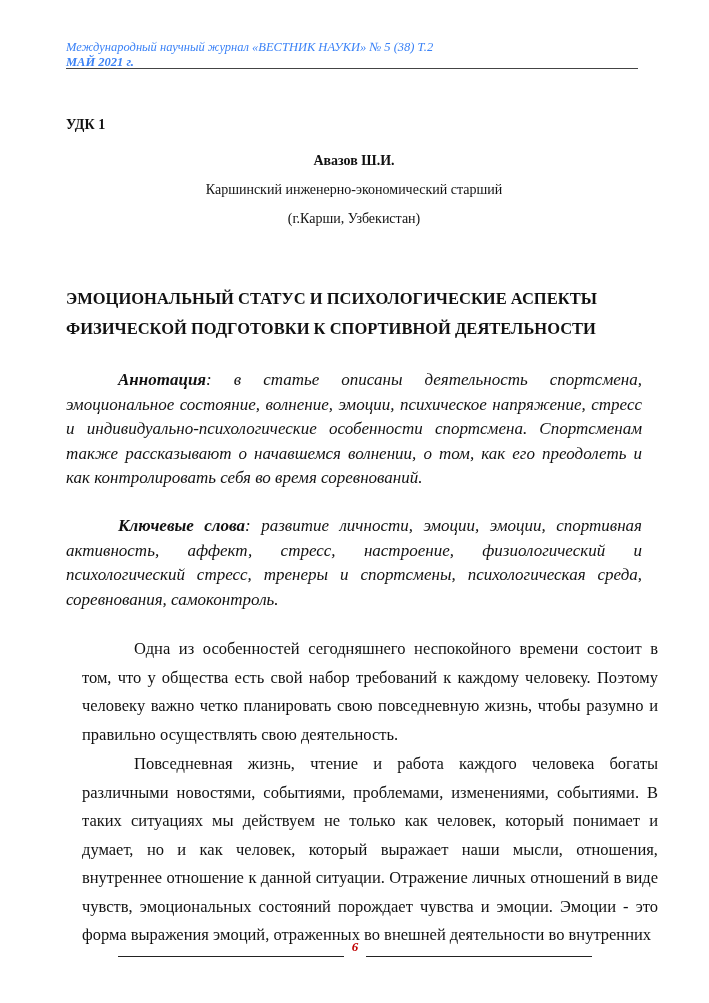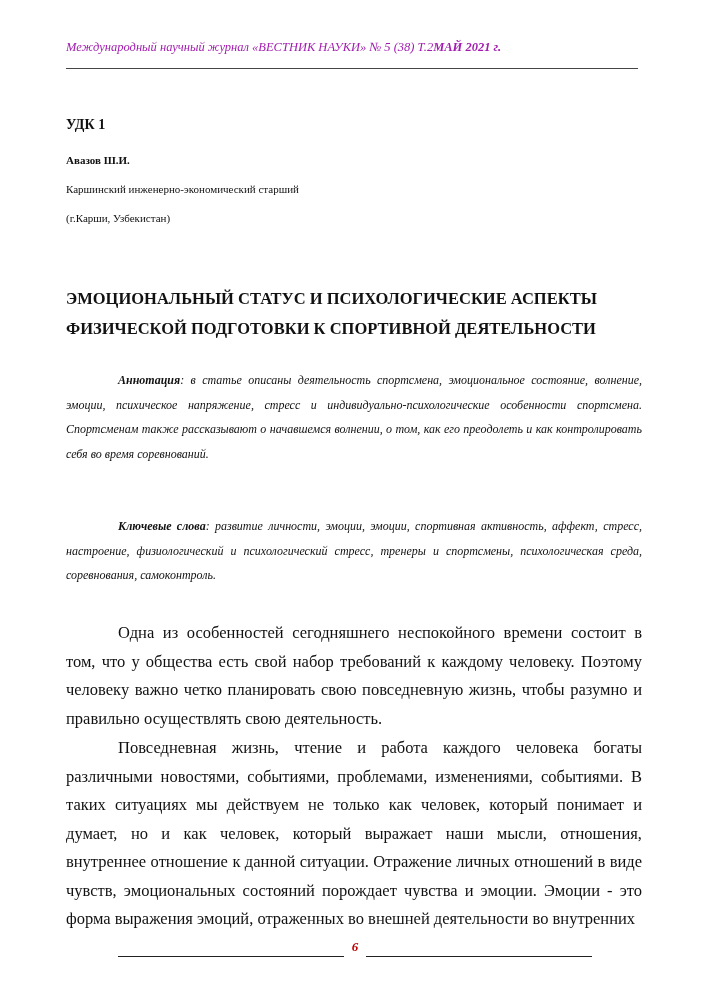--- a/index.html
+++ b/index.html
@@ -21,23 +21,24 @@
       width: 709px;
       height: 1003px;
     }
     .running-header {
       position: absolute;
       left: 66px;
       top: 40px;
       width: 576px;
       font-style: italic;
       font-size: 12.5px;
-      color: #a21caf;
+      color: #3b82f6;
       display: flex;
-      justify-content: flex-start;
+      justify-content: flex-end;
+      flex-direction: column;
     }
     .running-header .issue-date { margin-right: 4px; font-weight: bold; }
     .header-rule {
       position: absolute;
       left: 66px;
       top: 68px;
       width: 572px;
       height: 0;
       border-top: 1px solid #444;
     }
@@ -55,56 +56,57 @@
       left: 66px;
       top: 117px;
       font-size: 14px;
       font-weight: bold;
     }
     .author-block {
       position: absolute;
       left: 66px;
       top: 146px;
       width: 576px;
-      font-size: 11px;
+      text-align: center;
+      font-size: 14px;
       line-height: 29px;
     }
     .author-name { font-weight: bold; }
     .article-title {
       position: absolute;
       left: 66px;
       top: 284px;
       width: 576px;
       font-size: 16.5px;
       font-weight: bold;
       line-height: 30px;
     }
     .abstract, .keywords {
       position: absolute;
       left: 66px;
       width: 576px;
       font-style: italic;
-      font-size: 12px;
+      font-size: 17px;
       line-height: 24.5px;
       text-align: justify;
       text-indent: 52px;
       margin: 0;
     }
     .abstract { top: 368px; }
     .keywords { top: 514px; }
     .abstract .lead, .keywords .lead { font-weight: bold; }
     .body-paragraph {
       position: absolute;
       left: 66px;
       width: 576px;
       font-size: 16.5px;
       line-height: 28.5px;
       text-align: justify;
       text-indent: 52px;
-      margin: 0;
+      margin: 16px;
     }
     .p1 { top: 619px; }
     .p2 { top: 734px; }
     .page-footer {
       position: absolute;
       left: 118px;
       top: 938px;
       width: 474px;
       display: flex;
       align-items: flex-end;

